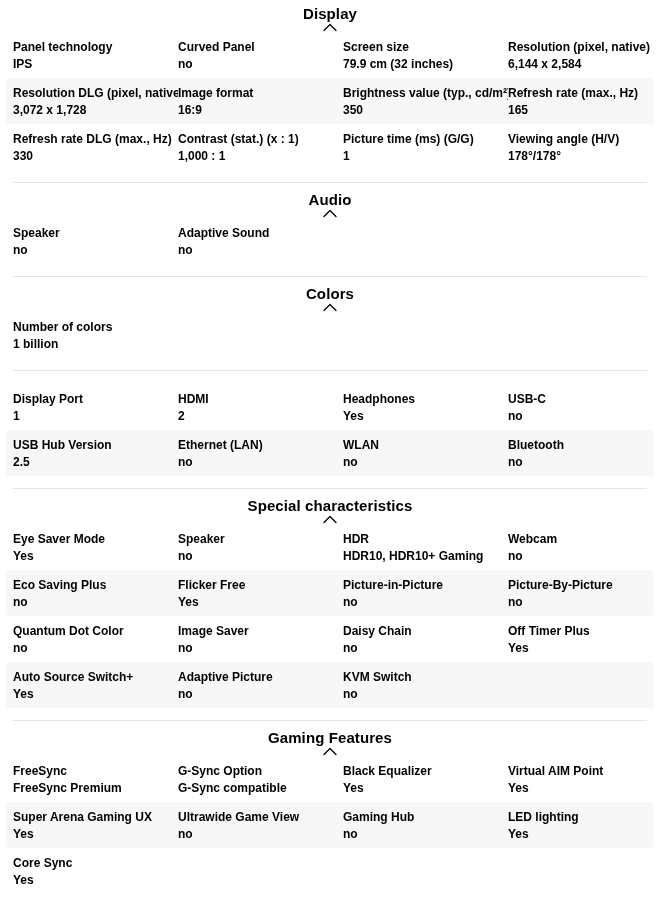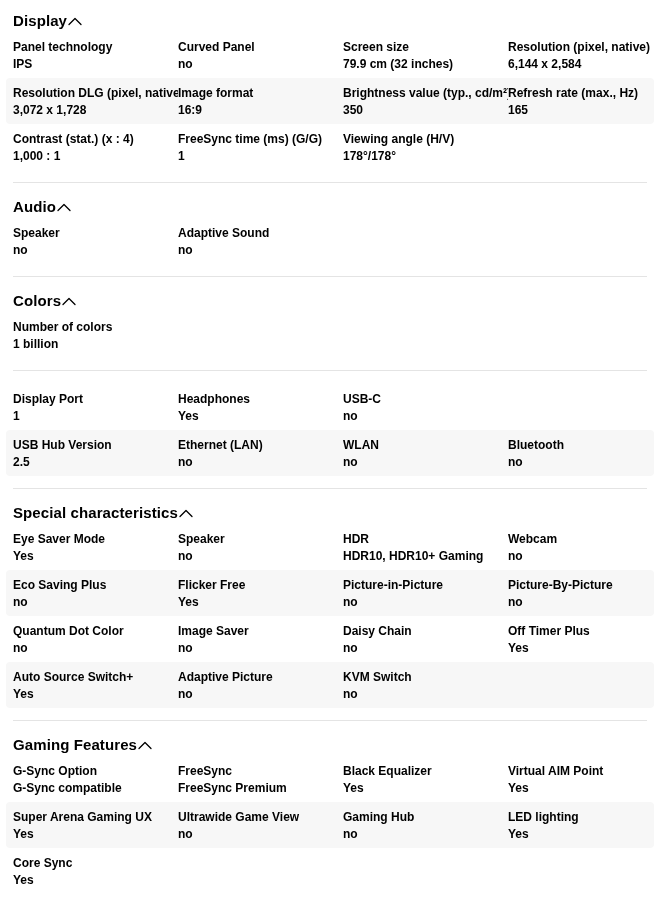--- a/index.html
+++ b/index.html
@@ -7,25 +7,26 @@
     width: 660px;
     min-height: 920px;
     font-family: "Liberation Sans", sans-serif;
     color: #000000;
     -webkit-font-smoothing: antialiased;
   }
   .page { padding-top: 10px; }
   .spec-section { }
   .section-header {
     display: flex;
-    justify-content: flex-start;
+    justify-content: flex-end;
     align-items: center;
     height: 22px;
     padding: 0 13px;
     cursor: pointer;
+    flex-direction: column;
   }
   .section-title {
     margin: 0;
     font-size: 15px;
     font-weight: 700;
     letter-spacing: 0.1px;
     line-height: 18px;
   }
   .chevron {
     display: inline-flex;
@@ -124,28 +125,32 @@
     <div class="cell-label">Brightness value (typ., cd/m²)</div>
     <div class="cell-value">350</div>
   </div>
 
   <div class="cell">
     <div class="cell-label">Refresh rate (max., Hz)</div>
     <div class="cell-value">165</div>
   </div>
 </div>
           <div class="spec-row">
-
-  <div class="cell">
-    <div class="cell-label">Contrast (stat.) (x : 4)</div>
+  <div class="cell">
+    <div class="cell-label">Refresh rate DLG (max., Hz)</div>
+    <div class="cell-value">330</div>
+  </div>
+
+  <div class="cell">
+    <div class="cell-label">Contrast (stat.) (x : 1)</div>
     <div class="cell-value">1,000 : 1</div>
   </div>
 
   <div class="cell">
-    <div class="cell-label">FreeSync time (ms) (G/G)</div>
+    <div class="cell-label">Picture time (ms) (G/G)</div>
     <div class="cell-value">1</div>
   </div>
 
   <div class="cell">
     <div class="cell-label">Viewing angle (H/V)</div>
     <div class="cell-value">178°/178°</div>
   </div>
 </div>
         </div>
   </section>
@@ -194,20 +199,24 @@
   </section>
 <hr class="divider">
   <section class="spec-section">
     <div class="rows">
           <div class="spec-row">
   <div class="cell">
     <div class="cell-label">Display Port</div>
     <div class="cell-value">1</div>
   </div>
 
+  <div class="cell">
+    <div class="cell-label">HDMI</div>
+    <div class="cell-value">2</div>
+  </div>
 
   <div class="cell">
     <div class="cell-label">Headphones</div>
     <div class="cell-value">Yes</div>
   </div>
 
   <div class="cell">
     <div class="cell-label">USB-C</div>
     <div class="cell-value">no</div>
   </div>
@@ -333,30 +342,30 @@
       <h2 class="section-title">Gaming Features</h2>
       <span class="chevron">
         <svg width="14" height="9" viewBox="0 0 14 9" aria-hidden="true">
           <path d="M1 7.5 L7 1.5 L13 7.5" fill="none" stroke="#000000" stroke-width="1.3" stroke-linecap="round" stroke-linejoin="round"></path>
         </svg>
       </span>
     </div>
     <div class="rows">
           <div class="spec-row">
   <div class="cell">
+    <div class="cell-label">FreeSync</div>
+    <div class="cell-value">FreeSync Premium</div>
+  </div>
+
+  <div class="cell">
     <div class="cell-label">G-Sync Option</div>
     <div class="cell-value">G-Sync compatible</div>
   </div>
 
   <div class="cell">
-    <div class="cell-label">FreeSync</div>
-    <div class="cell-value">FreeSync Premium</div>
-  </div>
-
-  <div class="cell">
     <div class="cell-label">Black Equalizer</div>
     <div class="cell-value">Yes</div>
   </div>
 
   <div class="cell">
     <div class="cell-label">Virtual AIM Point</div>
     <div class="cell-value">Yes</div>
   </div>
 </div>
           <div class="spec-row alt">

